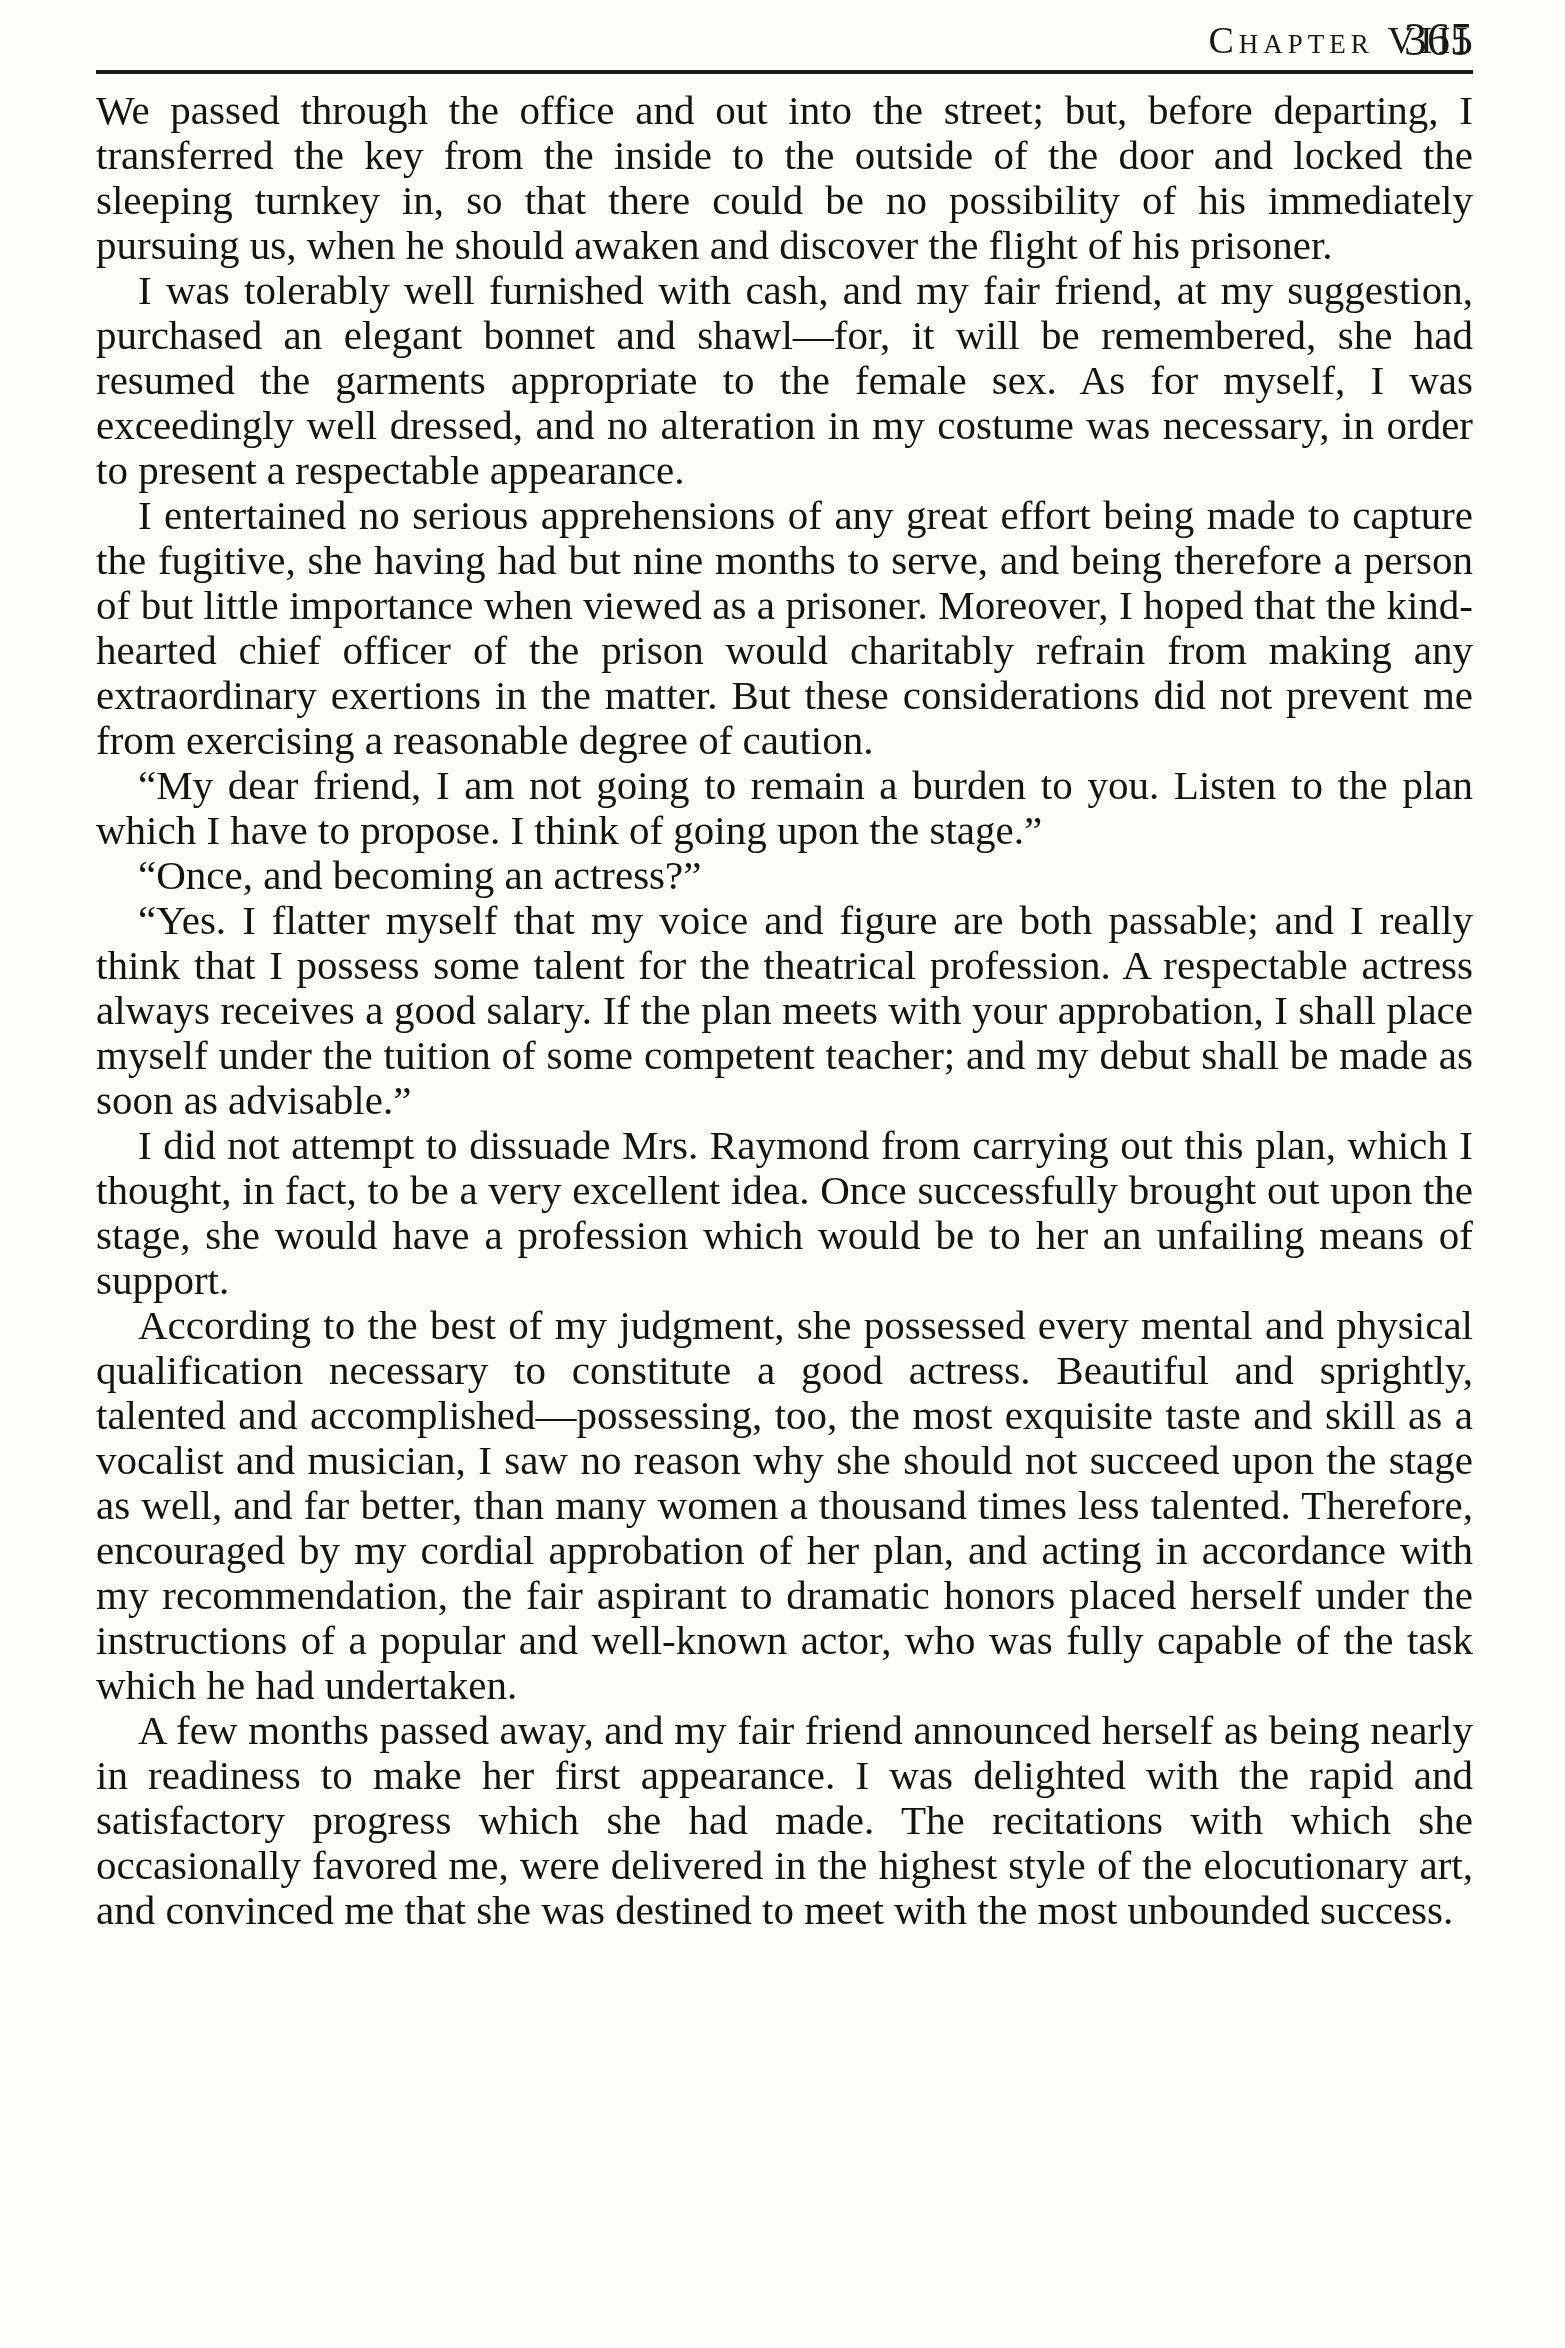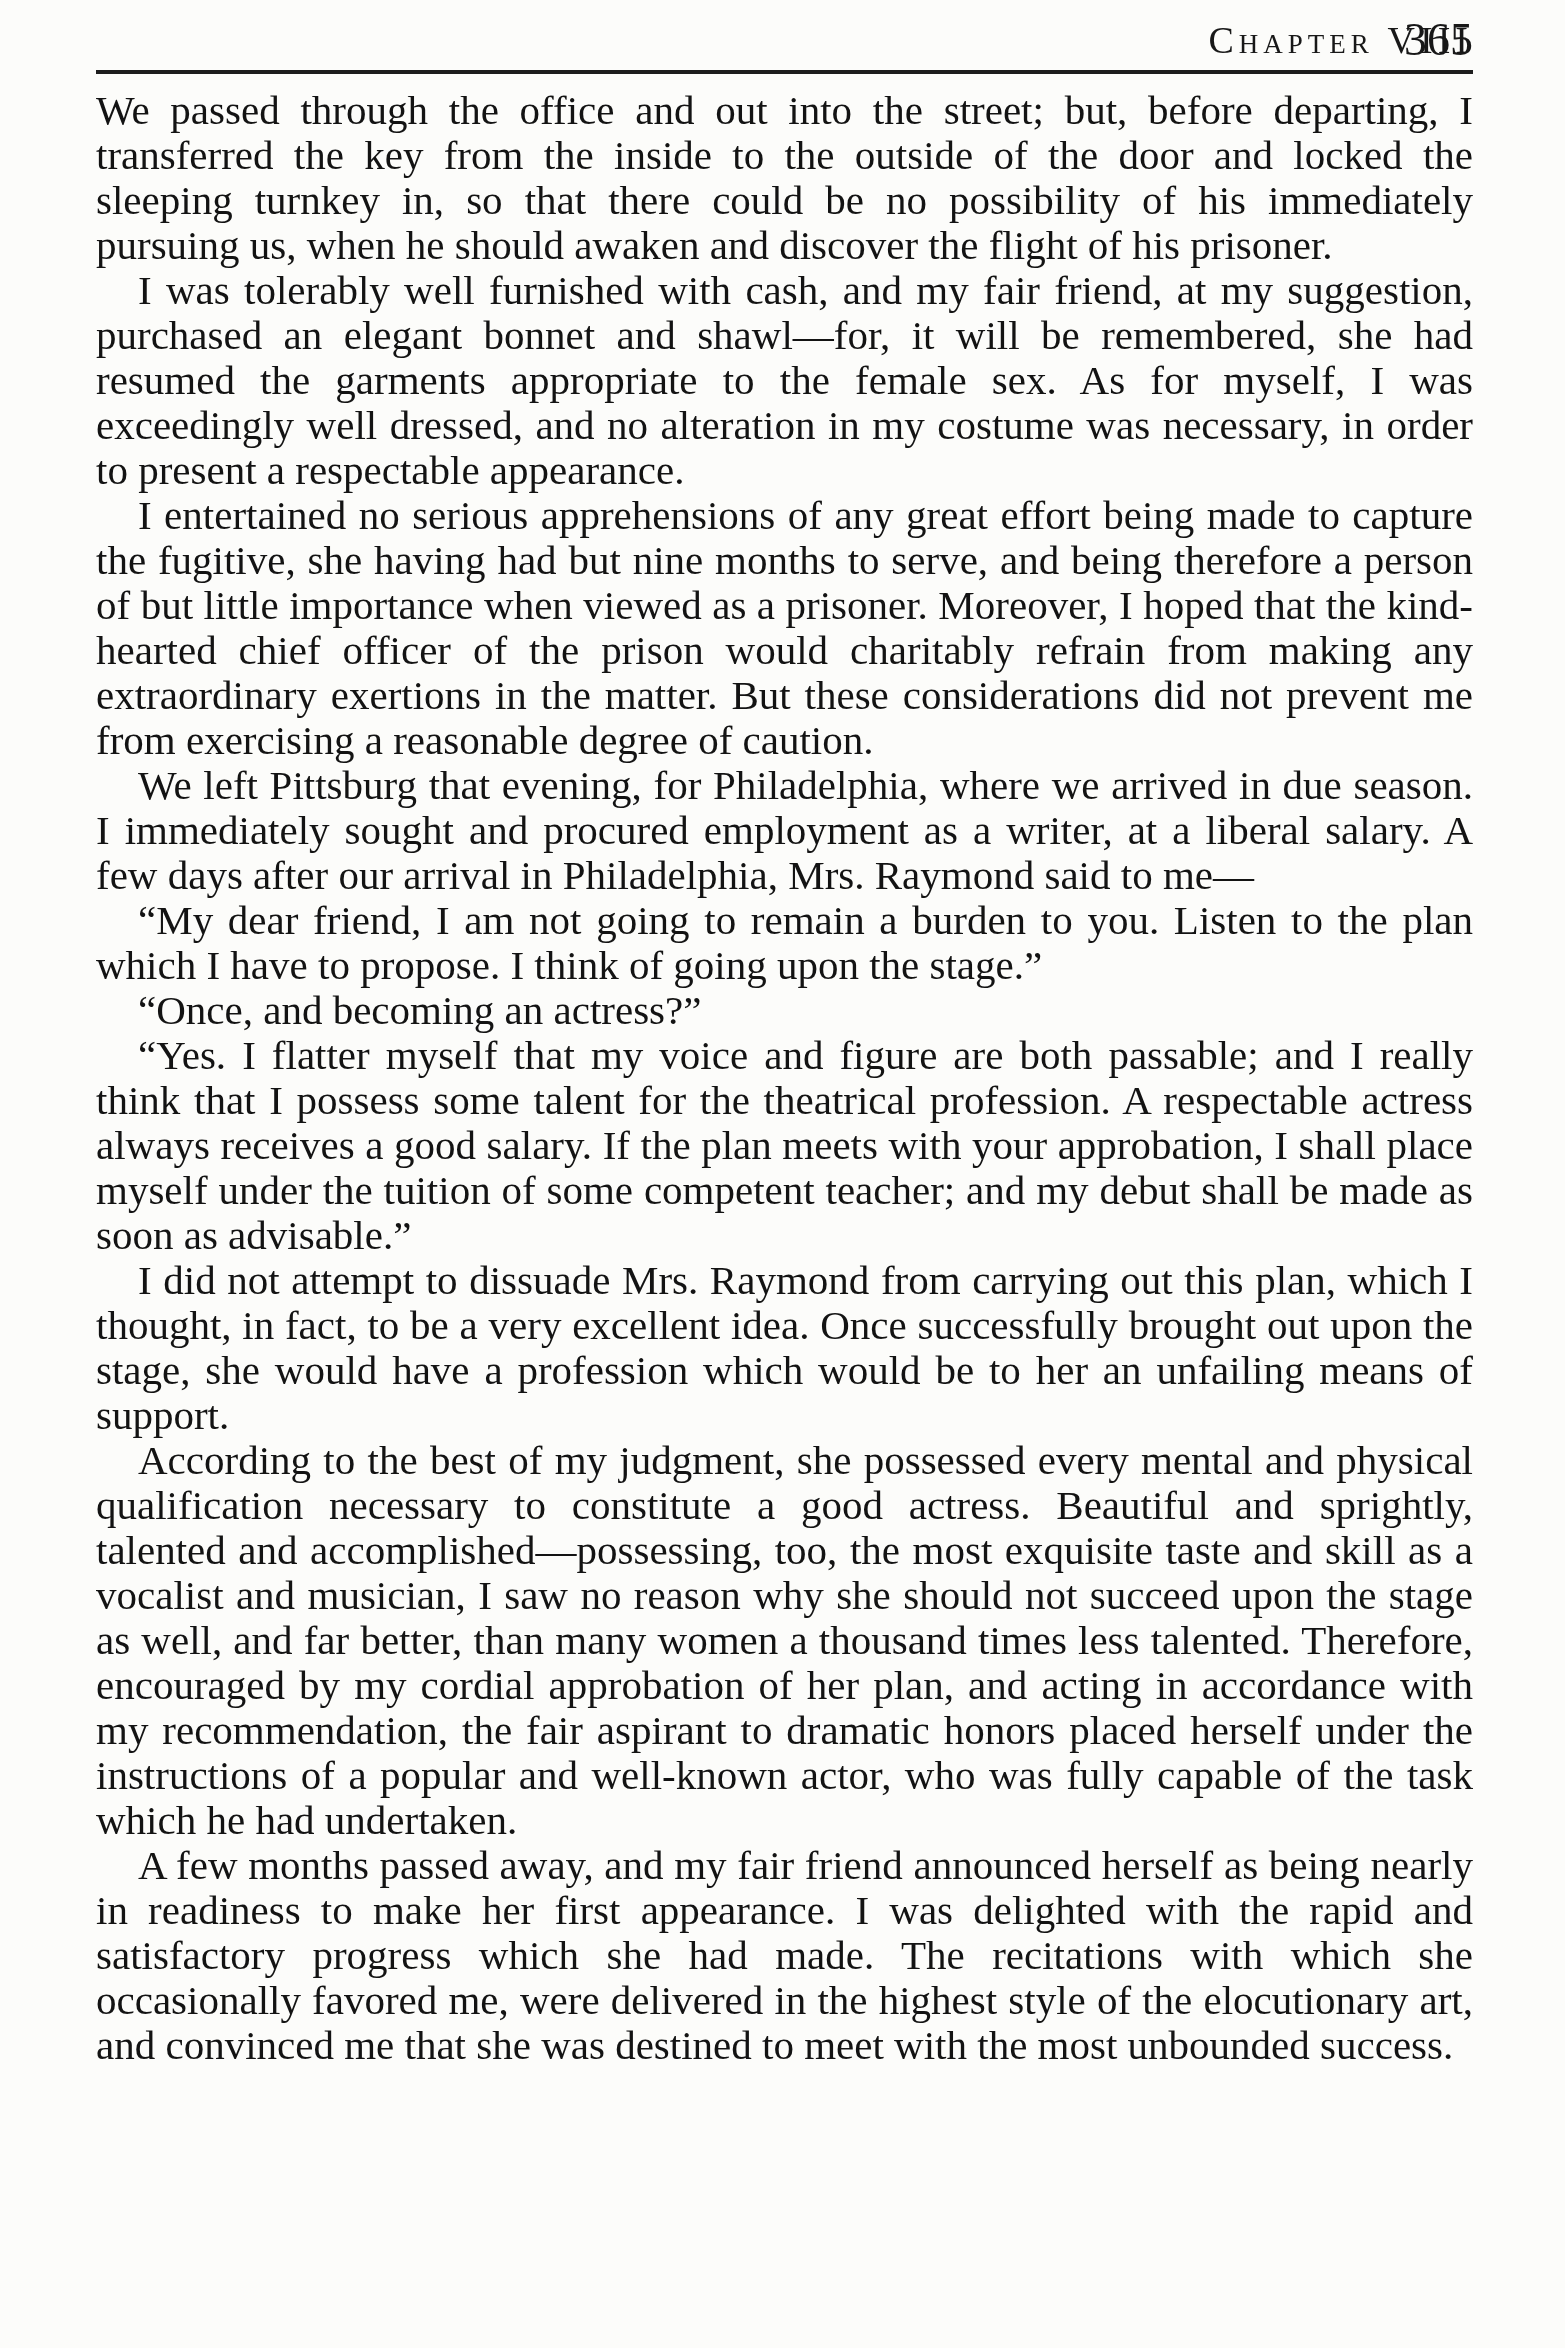--- a/index.html
+++ b/index.html
@@ -69,21 +69,20 @@
 <div class="book-page">
   <div class="page-header">
     <div class="chapter-title">Chapter VIII</div>
     <div class="page-number">365</div>
   </div>
   <div class="header-rule"></div>
   <div class="page-body">
       <p class="first"><span>We passed through the office and out into the street; but, before departing, I transferred the key from the inside to the outside of the door and locked the sleeping turnkey in, so that there could be no possibility of his immediately pursuing us, when he should awaken and discover the flight of his prisoner.</span></p>
       <p><span>I was tolerably well furnished with cash, and my fair friend, at my suggestion, purchased an elegant bonnet and shawl—for, it will be remembered, she had resumed the garments appropriate to the female sex. As for myself, I was exceedingly well dressed, and no alteration in my costume was necessary, in order to present a respectable appearance.</span></p>
       <p><span>I entertained no serious apprehensions of any great effort being made to capture the fugitive, she having had but nine months to serve, and being therefore a person of but little importance when viewed as a prisoner. Moreover, I hoped that the kind-hearted chief officer of the prison would charitably refrain from making any extraordinary exertions in the matter. But these considerations did not prevent me from exercising a reasonable degree of caution.</span></p>
-      <p><span>We left Pittsburg that evening, for Philadelphia, where we arrived in due season. I immediately sought and procured employment as a writer, at a liberal salary. A few days after our arrival in Philadelphia, Mrs. Raymond said to me—</span></p>
       <p><span>“My dear friend, I am not going to remain a burden to you. Listen to the plan which I have to propose. I think of going upon the stage.”</span></p>
       <p><span>“Once, and becoming an actress?”</span></p>
       <p><span>“Yes. I flatter myself that my voice and figure are both passable; and I really think that I possess some talent for the theatrical profession. A respectable actress always receives a good salary. If the plan meets with your approbation, I shall place myself under the tuition of some competent teacher; and my </span><span class="italic">debut</span><span> shall be made as soon as advisable.”</span></p>
       <p><span>I did not attempt to dissuade Mrs. Raymond from carrying out this plan, which I thought, in fact, to be a very excellent idea. Once successfully brought out upon the stage, she would have a profession which would be to her an unfailing means of support.</span></p>
       <p><span>According to the best of my judgment, she possessed every mental and physical qualification necessary to constitute a good actress. Beautiful and sprightly, talented and accomplished—possessing, too, the most exquisite taste and skill as a vocalist and musician, I saw no reason why she should not succeed upon the stage as well, and far better, than many women a thousand times less talented. Therefore, encouraged by my cordial approbation of her plan, and acting in accordance with my recommendation, the fair aspirant to dramatic honors placed herself under the instructions of a popular and well-known actor, who was fully capable of the task which he had undertaken.</span></p>
       <p><span>A few months passed away, and my fair friend announced herself as being nearly in readiness to make her first appearance. I was delighted with the rapid and satisfactory progress which she had made. The recitations with which she occasionally favored me, were delivered in the highest style of the elocutionary art, and convinced me that she was destined to meet with the most unbounded success.</span></p>
     </div>
 </div>
 
 

